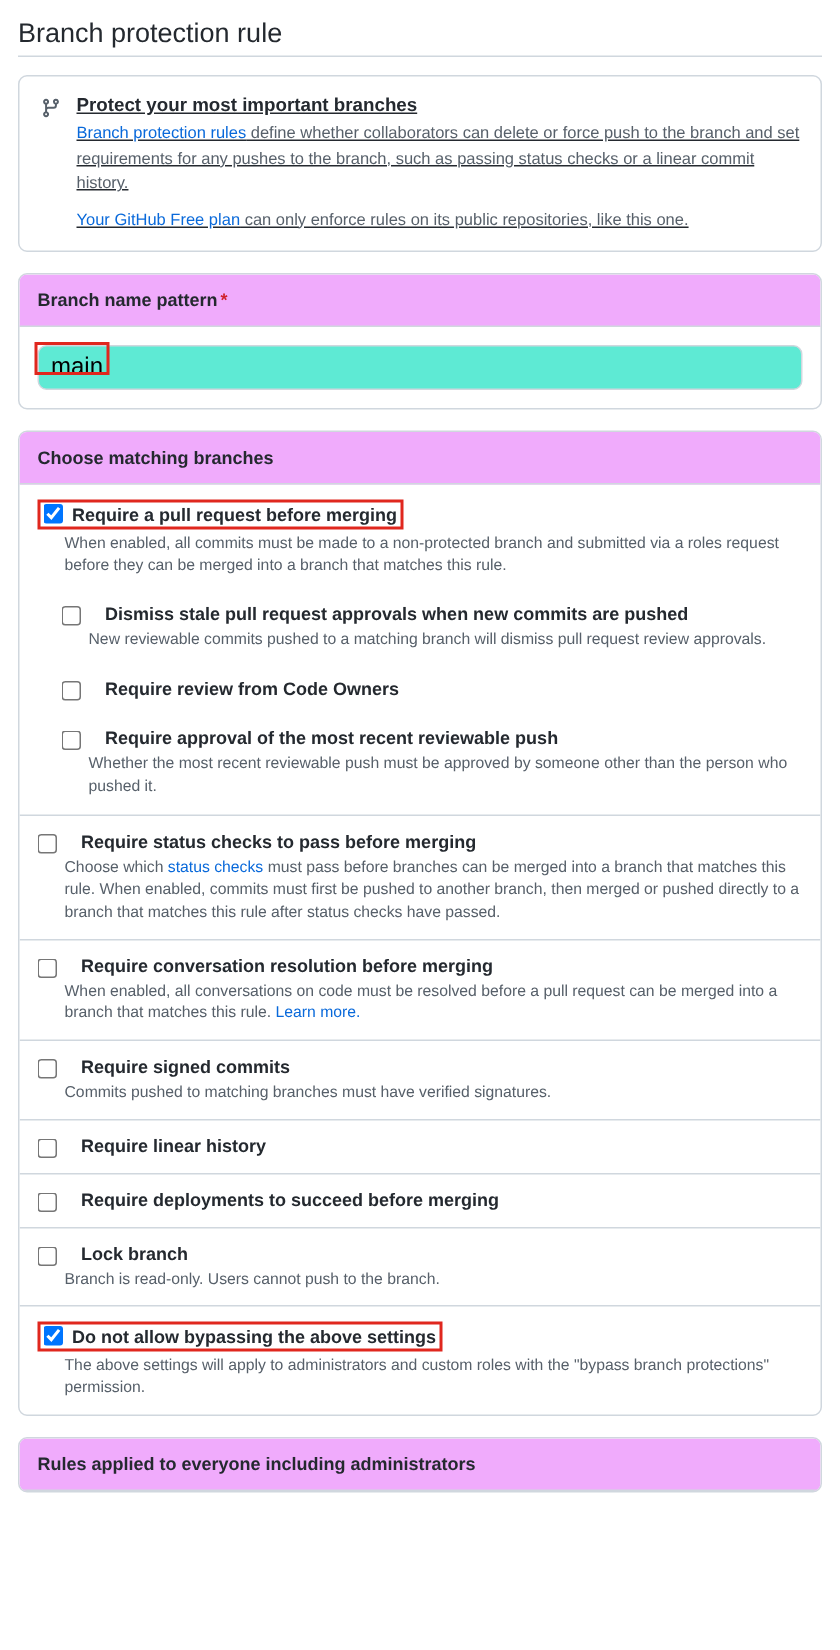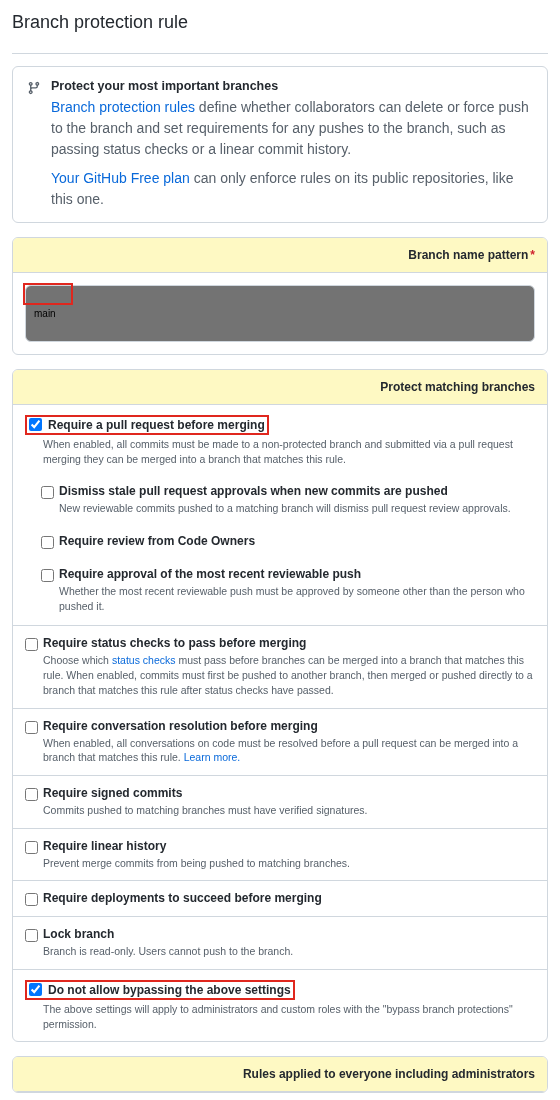--- a/index.html
+++ b/index.html
@@ -7,71 +7,70 @@
       font-family: -apple-system, BlinkMacSystemFont, "Segoe UI", Helvetica, Arial, sans-serif;
       font-size: 12px;
       color: #24292f;
       background: #fff;
       width: 560px;
       padding: 12px;
     }
     h2.page-title {
       font-size: 18px;
       font-weight: 400;
-      padding-bottom: 20px;
+      padding-bottom: 4px;
       border-bottom: 1px solid #d0d7de;
       margin-bottom: 12px;
     }
     .box {
       border: 1px solid #d0d7de;
       border-radius: 6px;
       margin-bottom: 14px;
       overflow: hidden;
     }
     .intro {
       padding: 12px 14px;
       display: flex;
       gap: 10px;
     }
     .intro .icon-col { flex: 0 0 auto; padding-top: 2px; color: #57606a; }
-    .intro .body-col { flex: 1; }
+    .intro .body-col { flex: 1; text-decoration: underline; }
     .intro h4 { font-size: 12.5px; font-weight: 600; margin-bottom: 4px; }
-    .intro p { font-size: 14px; color: #57606a; line-height: 1.5; margin-bottom: 8px; }
+    .intro p { font-size: 11px; color: #57606a; line-height: 1.5; margin-bottom: 8px; }
     .intro p:last-child { margin-bottom: 0; }
     a, .link { color: #0969da; text-decoration: none; }
     .box-header {
-      background: #fef9c3;
+      background: #f0abfc;
       padding: 10px 12px;
       font-size: 12px;
       font-weight: 600;
       border-bottom: 1px solid #d0d7de;
-      text-align: right;
     }
     .box-header .req { color: #cf222e; margin-left: 2px; }
     .box-body { padding: 12px; }
     .text-input {
       width: 100%;
-      padding: 22px 8px;
-      font-size: 10px;
+      padding: 5px 8px;
+      font-size: 16px;
       border: 1px solid #d0d7de;
       border-radius: 6px;
-      background: #737373;
+      background: #5eead4;
     }
     .redbox {
       border: 2px solid #e0271e;
       padding: 2px;
       display: inline-block;
     }
     .rule-item {
       padding: 10px 12px;
       border-top: 1px solid #d0d7de;
     }
     .rule-item.first { border-top: none; }
     .rule-item.indent { padding-left: 28px; border-top: none; padding-top: 2px; }
-    .rule-line { display: flex; align-items: flex-start; gap: 5px; }
+    .rule-line { display: flex; align-items: flex-start; gap: 16px; }
     .rule-line input[type="checkbox"] { margin-top: 2px; flex-shrink: 0; }
     .rule-label { font-size: 12px; font-weight: 600; }
     .rule-desc { font-size: 10.5px; color: #57606a; margin-top: 2px; line-height: 1.4; margin-left: 18px; }
     svg { display: block; }
     .hl-wrap { border: 2px solid #e0271e; padding: 1px 2px; display: inline-flex; align-items: flex-start; gap: 6px; }
   </style>
 </head>
 <body>
 
 <h2 class="page-title" data-name="page-title">Branch protection rule</h2>
@@ -100,28 +99,28 @@
   <div class="box-header" data-name="branch-name-header2">
     <span>Branch name pattern</span><span class="req">*</span>
   </div>
   <div class="box-body" style="position:relative;">
     <input type="text" class="text-input" data-name="branch-name-input" value="main" style="">
     <span class="redbox" data-name="highlight-branch-name" style="position:absolute;left:10px;top:10px;width:50px;height:22px;pointer-events:none;"></span>
   </div>
 </div>
 
 <div class="box" data-name="protect-box">
-  <div class="box-header" data-name="protect-header">Protect matching branches</div>
+  <div class="box-header" data-name="protect-header">Choose matching branches</div>
 
   <div class="rule-item first" data-name="rule-require-pr">
     <span class="hl-wrap" data-name="highlight-require-pr">
       <input type="checkbox" checked="" data-name="checkbox-require-pr" style="">
       <span class="rule-label" data-name="label-require-pr">Require a pull request before merging</span>
     </span>
-    <div class="rule-desc" data-name="desc-require-pr">When enabled, all commits must be made to a non-protected branch and submitted via a pull request merging they can be merged into a branch that matches this rule.</div>
+    <div class="rule-desc" data-name="desc-require-pr">When enabled, all commits must be made to a non-protected branch and submitted via a roles request before they can be merged into a branch that matches this rule.</div>
   </div>
 
 
   <div class="rule-item indent" style="padding-top:8px;" data-name="rule-dismiss-stale">
     <div class="rule-line">
       <input type="checkbox" data-name="checkbox-dismiss-stale" style="">
       <span class="rule-label" data-name="label-dismiss-stale">Dismiss stale pull request approvals when new commits are pushed</span>
     </div>
     <div class="rule-desc" data-name="desc-dismiss-stale">New reviewable commits pushed to a matching branch will dismiss pull request review approvals.</div>
   </div>
@@ -167,21 +166,20 @@
       <span class="rule-label" data-name="label-signed">Require signed commits</span>
     </div>
     <div class="rule-desc" data-name="desc-signed">Commits pushed to matching branches must have verified signatures.</div>
   </div>
 
   <div class="rule-item" data-name="rule-linear">
     <div class="rule-line">
       <input type="checkbox" data-name="checkbox-linear" style="">
       <span class="rule-label" data-name="label-linear">Require linear history</span>
     </div>
-    <div class="rule-desc" data-name="desc-linear">Prevent merge commits from being pushed to matching branches.</div>
   </div>
 
   <div class="rule-item" data-name="rule-deployments">
     <div class="rule-line">
       <input type="checkbox" data-name="checkbox-deployments" style="">
       <span class="rule-label" data-name="label-deployments">Require deployments to succeed before merging</span>
     </div>
   </div>
 
   <div class="rule-item" data-name="rule-lock">

